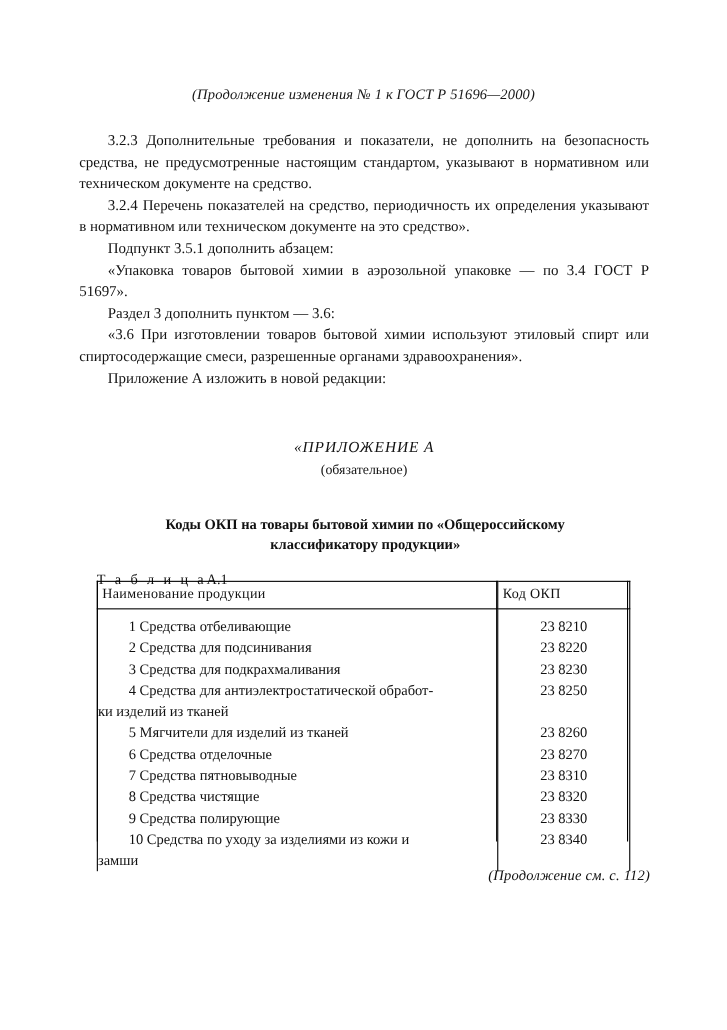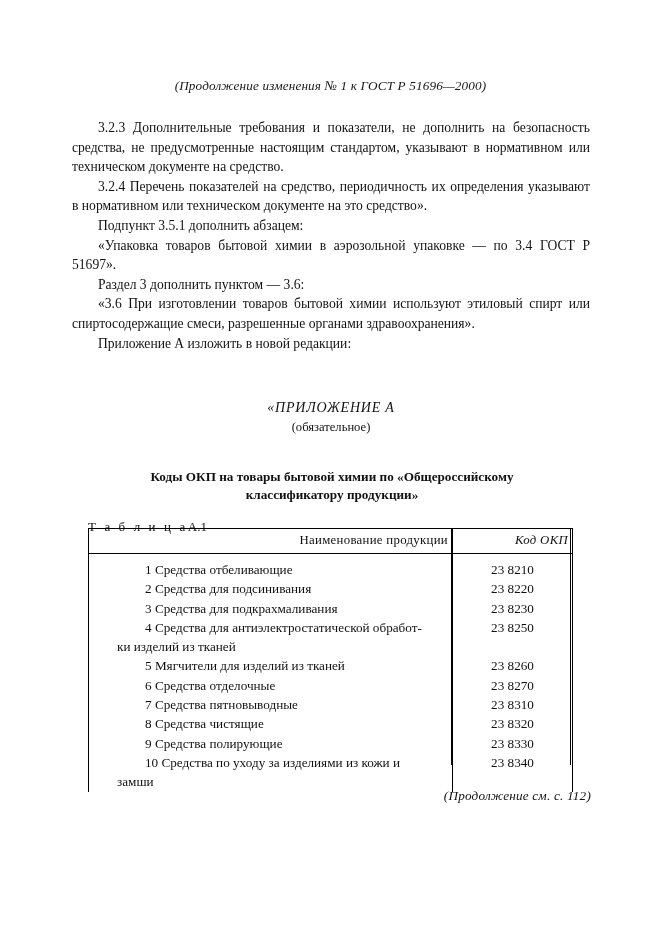--- a/index.html
+++ b/index.html
@@ -115,31 +115,31 @@
     border-collapse: collapse;
     width: 484px;
     font-size: 13.2px;
     table-layout: fixed;
   }
   table.okp col.c-name { width: 364px; }
   table.okp col.c-code { width: 120px; }
 
   table.okp thead th {
     font-weight: normal;
-    text-align: right;
+    text-align: left;
     padding: 4px 4px 5px 4px;
     border-left: 1.6px solid #000;
     border-right: 1.6px solid #000;
     border-top: 1.6px solid #000;
     border-bottom: 1.6px solid #000;
     font-size: 12.8px;
     letter-spacing: 0.3px;
   }
   table.okp thead th.th-name { border-right: 1.3px solid #000; }
-  table.okp thead th.th-code { border-left: none; font-style: italic; }
+  table.okp thead th.th-code { border-left: none; }
 
   table.okp tbody td {
     vertical-align: top;
     padding: 0;
     border-left: 1.6px solid #000;
     border-right: 1.6px solid #000;
     border-bottom: none;
     border-top: none;
   }
   table.okp tbody td.td-name { border-right: 1.3px solid #000; }
@@ -149,21 +149,20 @@
   .row-line {
     font-size: 13.2px;
     line-height: 19.3px;
     white-space: pre-wrap;
   }
   .td-name .row-line {
     padding-left: 10px;
     padding-right: 2px;
     text-indent: 18px;
     text-align: justify;
-    margin-left: 28px;
   }
   .td-name .row-line.wrapname { text-align: justify; }
   .td-code .row-line {
     text-align: center;
     padding: 0 6px;
   }
   .code-blank { visibility: hidden; }
 
   
   .table-tail {

